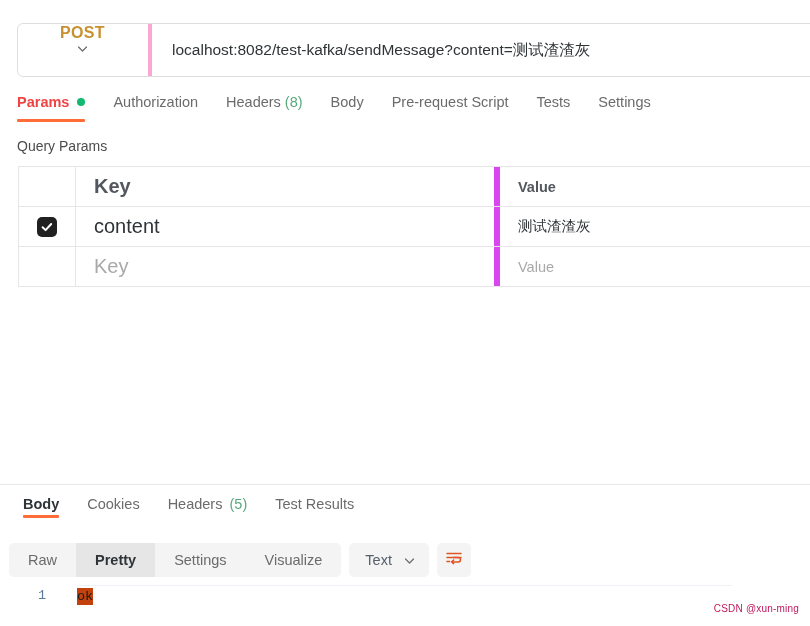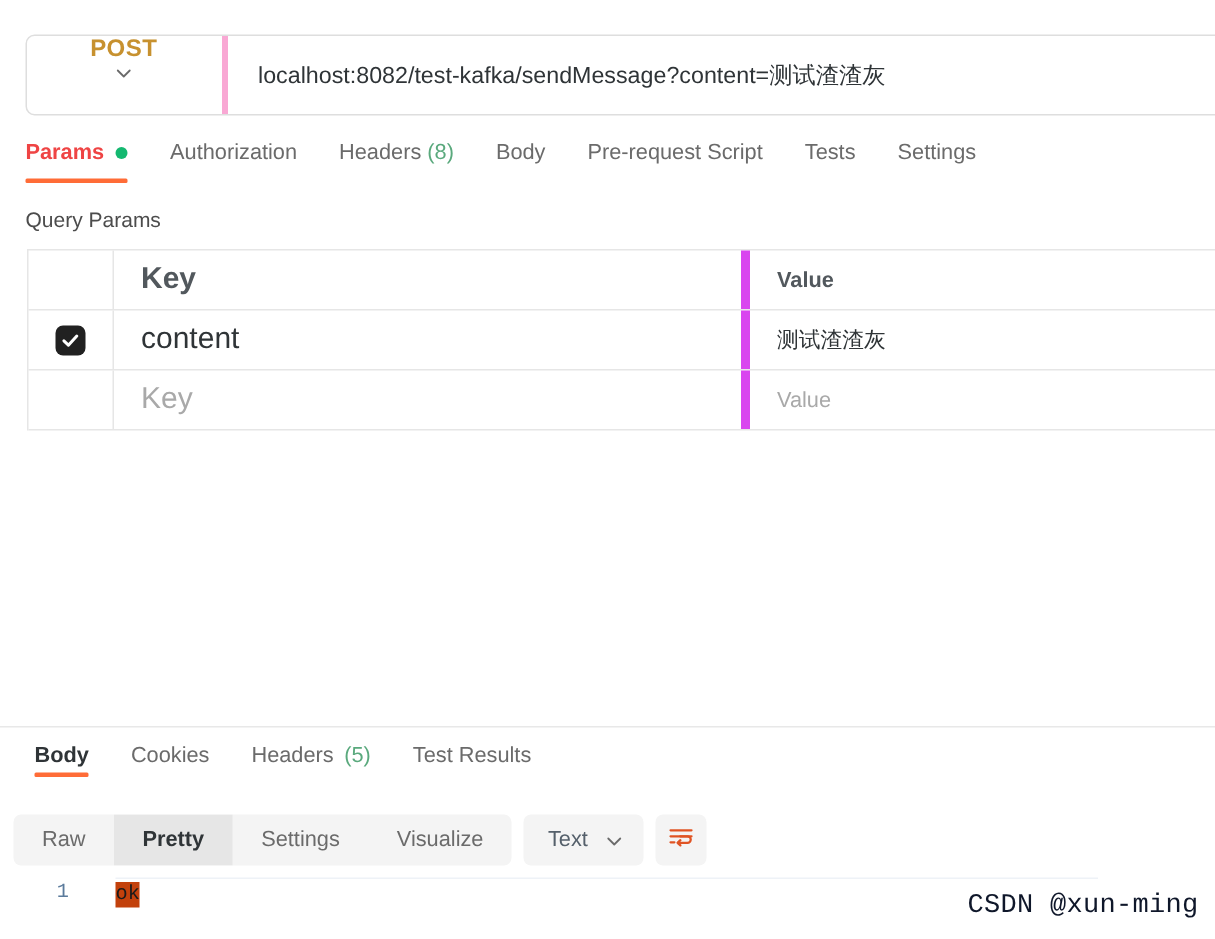--- a/index.html
+++ b/index.html
@@ -316,24 +316,23 @@
     width: 655px;
     height: 1px;
     background: #eef2f7;
   }
 
   
   .watermark {
     position: absolute;
     right: 11px;
     bottom: 12px;
-    font-size: 18px;
-    color: #0f172a;
+    font-size: 10px;
+    color: #be185d;
     letter-spacing: 0.2px;
-    font-family: Liberation Mono, monospace;
   }
 </style>
 </head>
 <body>
 
 <div class="url-bar">
   <div class="method-select">
     <span class="method-label">POST</span>
     <span class="chev">
       <svg viewBox="0 0 13 13" width="13" height="13">

